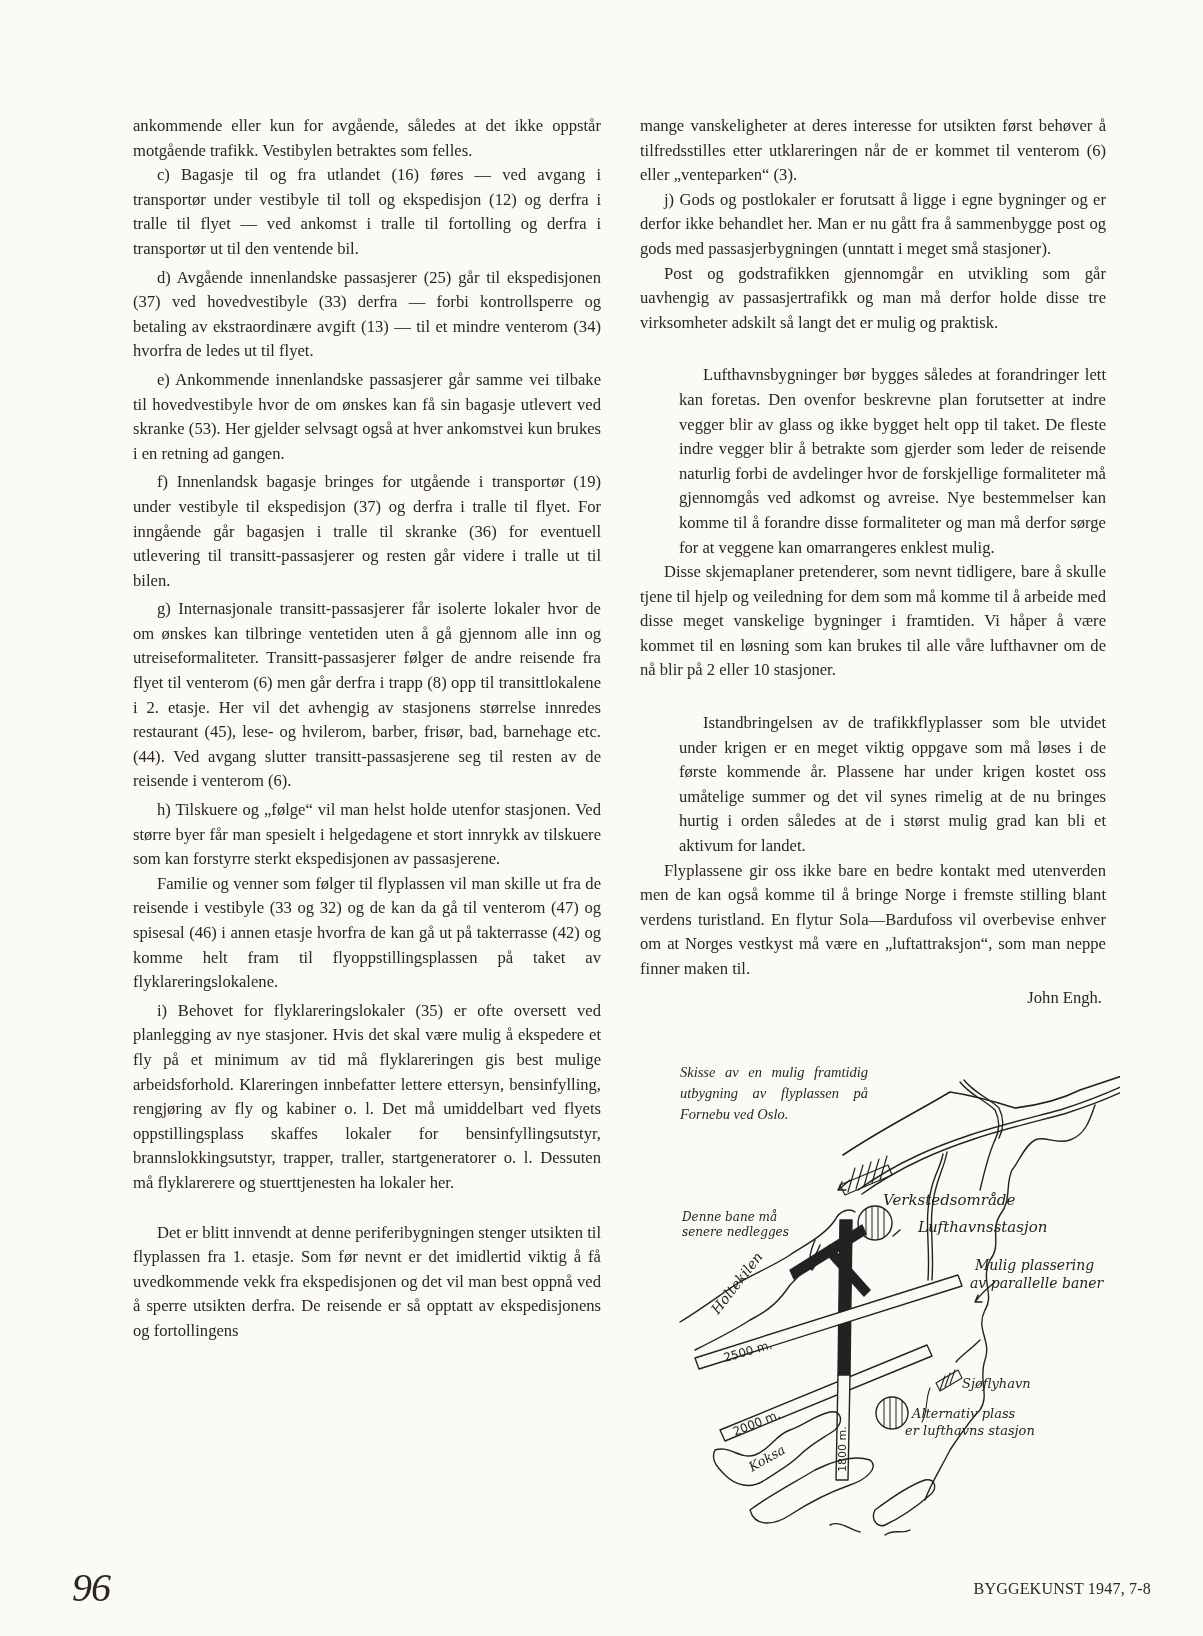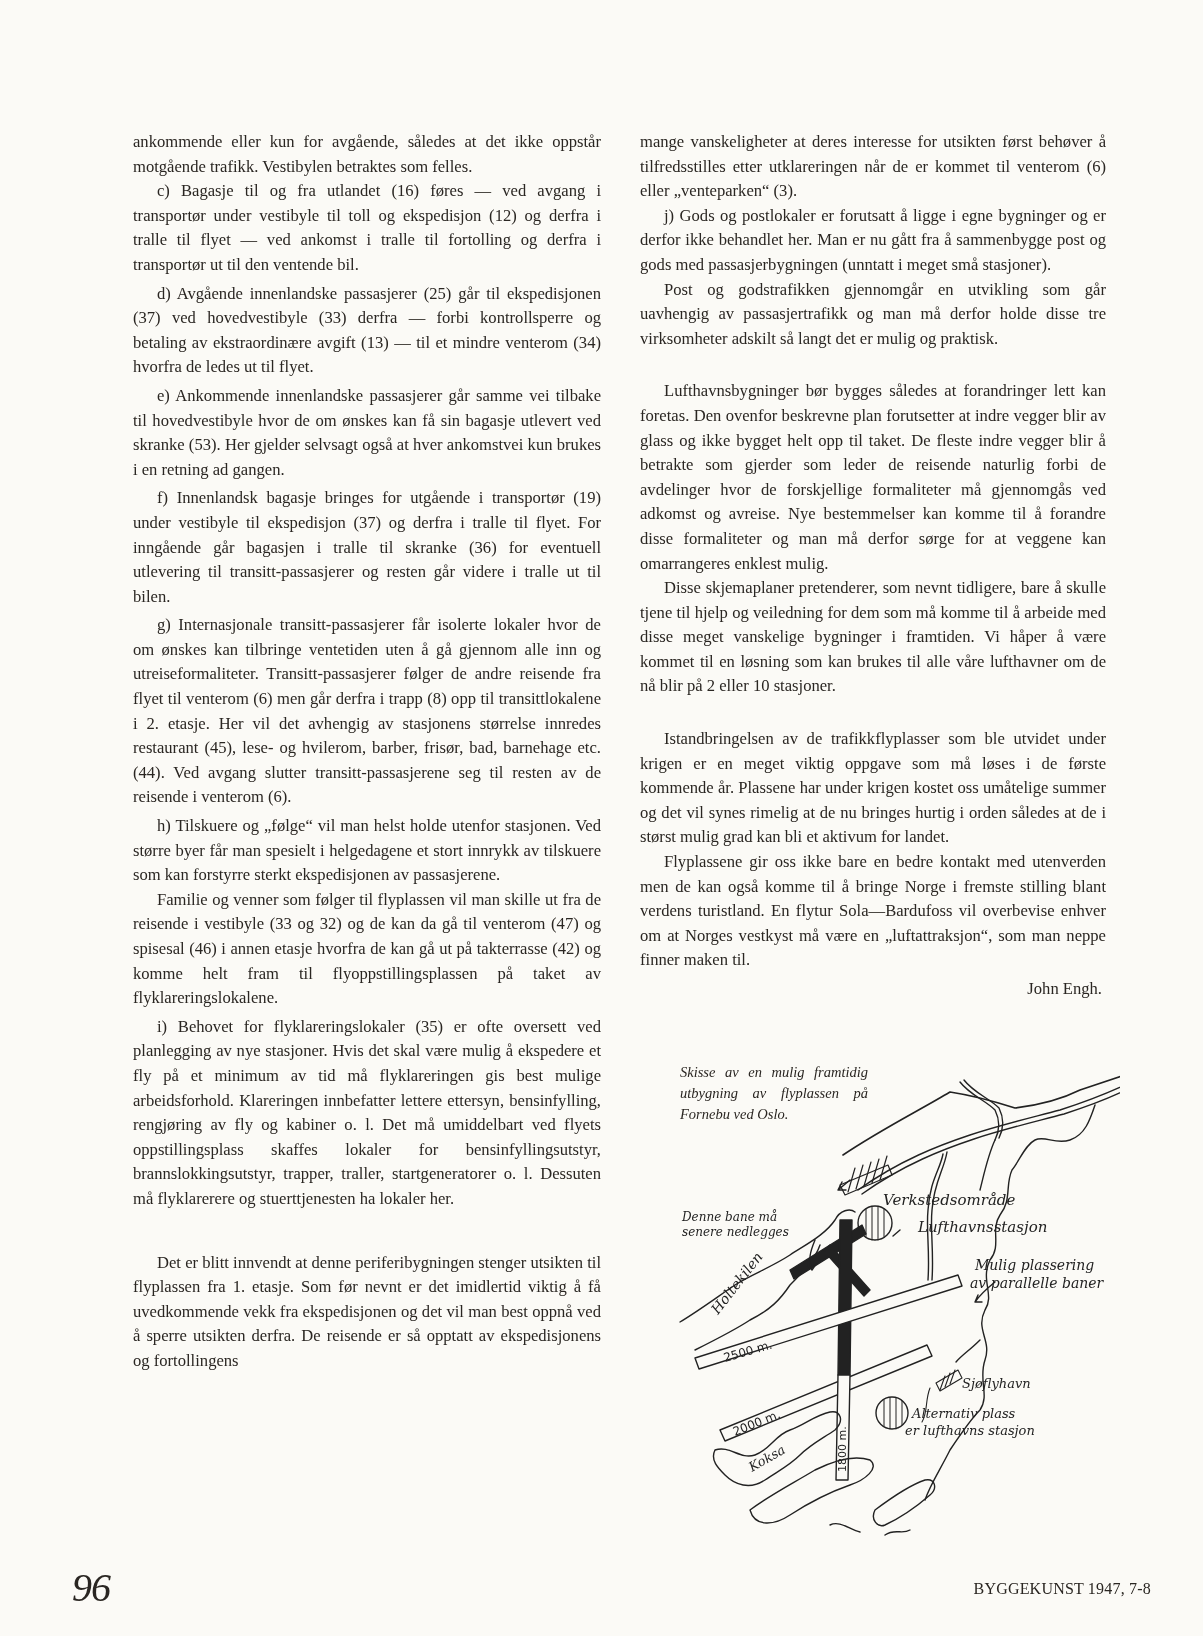--- a/index.html
+++ b/index.html
@@ -3,31 +3,31 @@
 <meta charset="utf-8">
 <style>
   html, body { margin:0; padding:0; }
   body {
     width:1203px; height:1636px; position:relative; overflow:hidden;
     background:#fbfaf6;
     font-family:"Liberation Serif","DejaVu Serif",serif;
     color:#2a2622;
   }
   .col {
-    position:absolute; top:130px;
+    position:absolute; top:114px;
     font-size:16.6px; line-height:24.6px;
     text-align:justify; hyphens:manual;
   }
   .col-left { left:133px; width:468px; }
   .col-right { left:640px; width:466px; }
   .col p { margin:0; text-indent:24px; }
   .col p.noindent { text-indent:0; }
   .col p.gap { margin-top:4px; }
-  .col p.biggap { margin-top:39px; }
-  .col p.xgap { margin-top:28px; }
+  .col p.biggap { margin-top:25px; }
+  .col p.xgap { margin-top:28px;margin-left:39px; }
   .signature { text-align:right; margin-top:4px; padding-right:4px; }
   .caption {
     position:absolute; left:680px; top:1062px; width:188px;
     font-style:italic; font-size:14.5px; line-height:21px; text-align:justify;
     color:#2a2622;
   }
   .sketch { position:absolute; left:640px; top:1040px; width:480px; height:500px; }
   .page-number {
     position:absolute; left:72px; top:1564px;
     font-size:40px; font-style:italic; color:#2a2622; letter-spacing:-1px;

